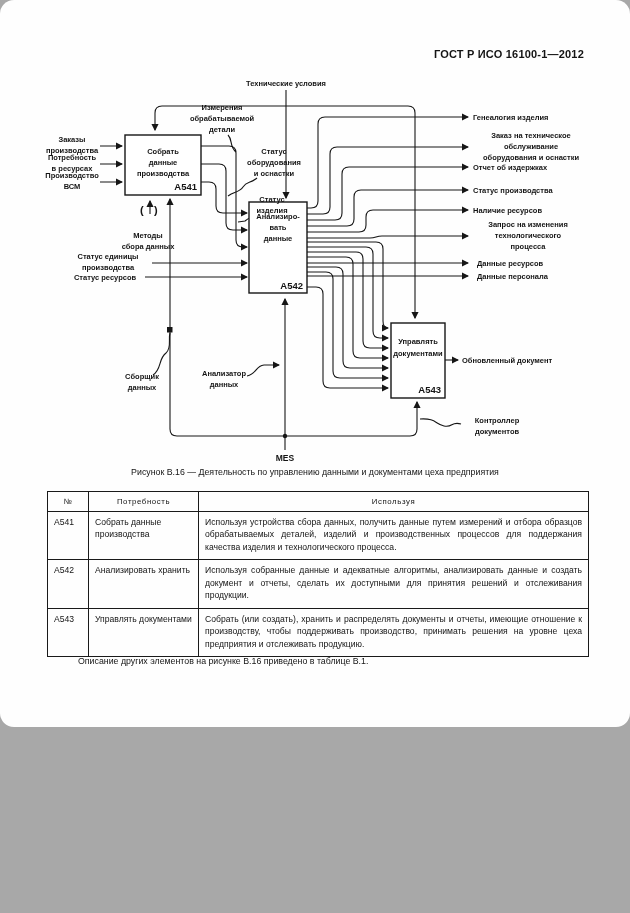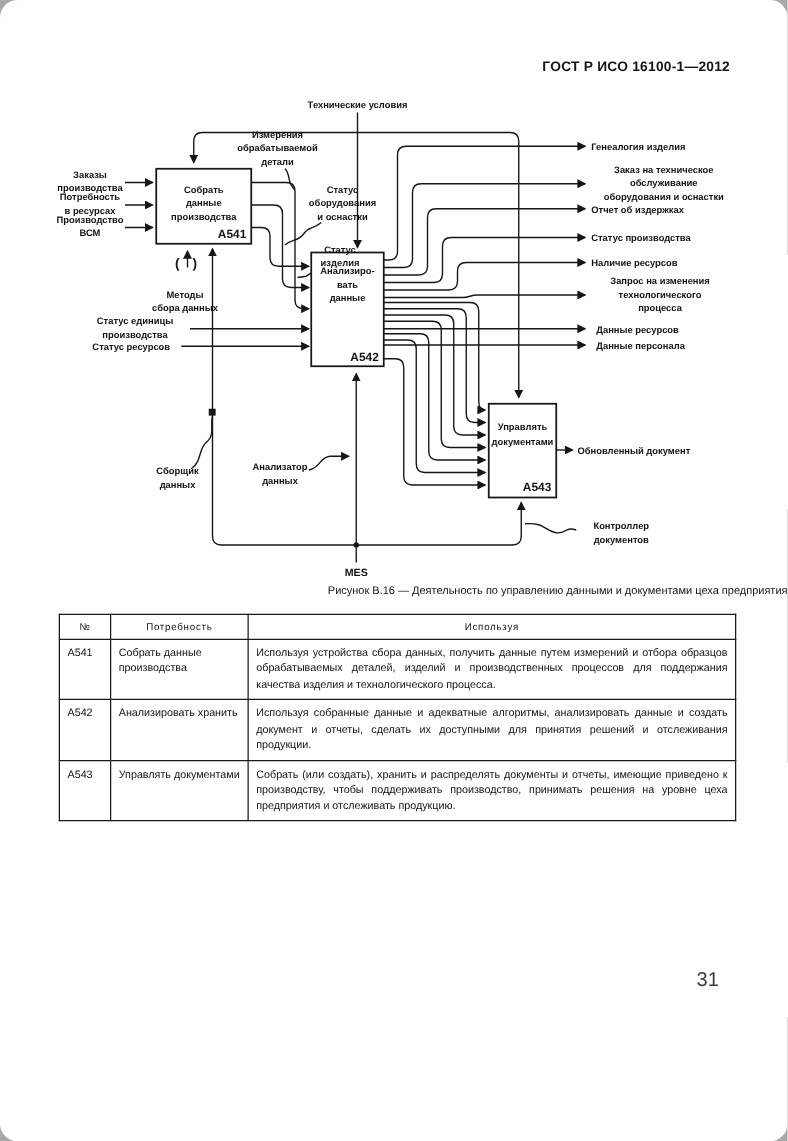--- a/index.html
+++ b/index.html
@@ -1,26 +1,26 @@
 <!DOCTYPE html>
 <html><head>
 <meta charset="utf-8">
 <style>
   html,body{margin:0;padding:0;}
   body{background:#a8a8a8;width:630px;height:913px;font-family:"Liberation Sans",sans-serif;}
-  .page{position:relative;width:630px;height:913px;background:#fefefe;border-radius:14px;overflow:hidden;color:#141414;}
+  .page{position:relative;width:630px;height:727px;background:#fefefe;border-radius:14px;overflow:hidden;color:#141414;}
   .gost-header{position:absolute;top:48px;right:46px;font-size:11px;font-weight:bold;letter-spacing:.2px;}
   svg.diagram{position:absolute;top:62px;left:0;}
   svg text{font:700 7.5px "Liberation Sans",sans-serif;fill:#141414;}
   svg text.boxid{font-size:9.5px;}
   svg text.mes{font-size:8.5px;}
   svg text.paren{font-size:11px;}
   .ln{stroke:#161616;stroke-width:1.1;fill:none;}
   .box{stroke:#161616;stroke-width:1.4;fill:#fff;}
-  .caption{position:absolute;top:467px;left:0;width:630px;text-align:right;font-size:8.8px;}
+  .caption{position:absolute;top:467px;left:0;width:630px;text-align:center;font-size:8.8px;}
   table.acts{position:absolute;top:491px;left:47px;width:541px;border-collapse:collapse;table-layout:fixed;}
   table.acts th,table.acts td{border:1.2px solid #1a1a1a;vertical-align:top;}
   table.acts th{font-weight:normal;font-size:7.8px;letter-spacing:.6px;padding:5px 2px;text-align:center;}
   table.acts td{font-size:8.6px;line-height:1.45;padding:4px 6px 6px 6px;}
   td.no{text-align:left;padding-left:8px;}
   td.desc{text-align:justify;padding-left:9px;padding-right:9px;margin-top:12px;}
   col.c1{width:41px;} col.c2{width:110px;} col.c3{width:390px;}
   .note{position:absolute;top:656px;left:47px;width:541px;font-size:8.8px;text-indent:31px;}
   .pagenum{position:absolute;top:776px;right:55px;font-size:16px;color:#3c3c3c;}
 </style>
@@ -155,21 +155,22 @@
         <td class="desc">Используя устройства сбора данных, получить данные путем измерений и отбора образцов обрабатываемых деталей, изделий и производственных процессов для поддержания качества изделия и технологического процесса.</td>
       </tr>
       <tr>
         <td class="no">А542</td>
         <td>Анализировать хранить</td>
         <td class="desc">Используя собранные данные и адекватные алгоритмы, анализировать данные и создать документ и отчеты, сделать их доступными для принятия решений и отслеживания продукции.</td>
       </tr>
       <tr>
         <td class="no">А543</td>
         <td>Управлять документами</td>
-        <td class="desc">Собрать (или создать), хранить и распределять документы и отчеты, имеющие приведено к производству, чтобы поддерживать производство, принимать решения на уровне цеха предприятия и отслеживать продукцию.</td>
+        <td class="desc">Собрать (или создать), хранить и распределять документы и отчеты, имеющие отношение к производству, чтобы поддерживать производство, принимать решения на уровне цеха предприятия и отслеживать продукцию.</td>
       </tr>
     </tbody>
   </table>
 
+  <div class="note">Описание других элементов на рисунке В.16 приведено в таблице В.1.</div>
 
   <div class="pagenum">31</div>
 
 </div>
 
 </body></html>

